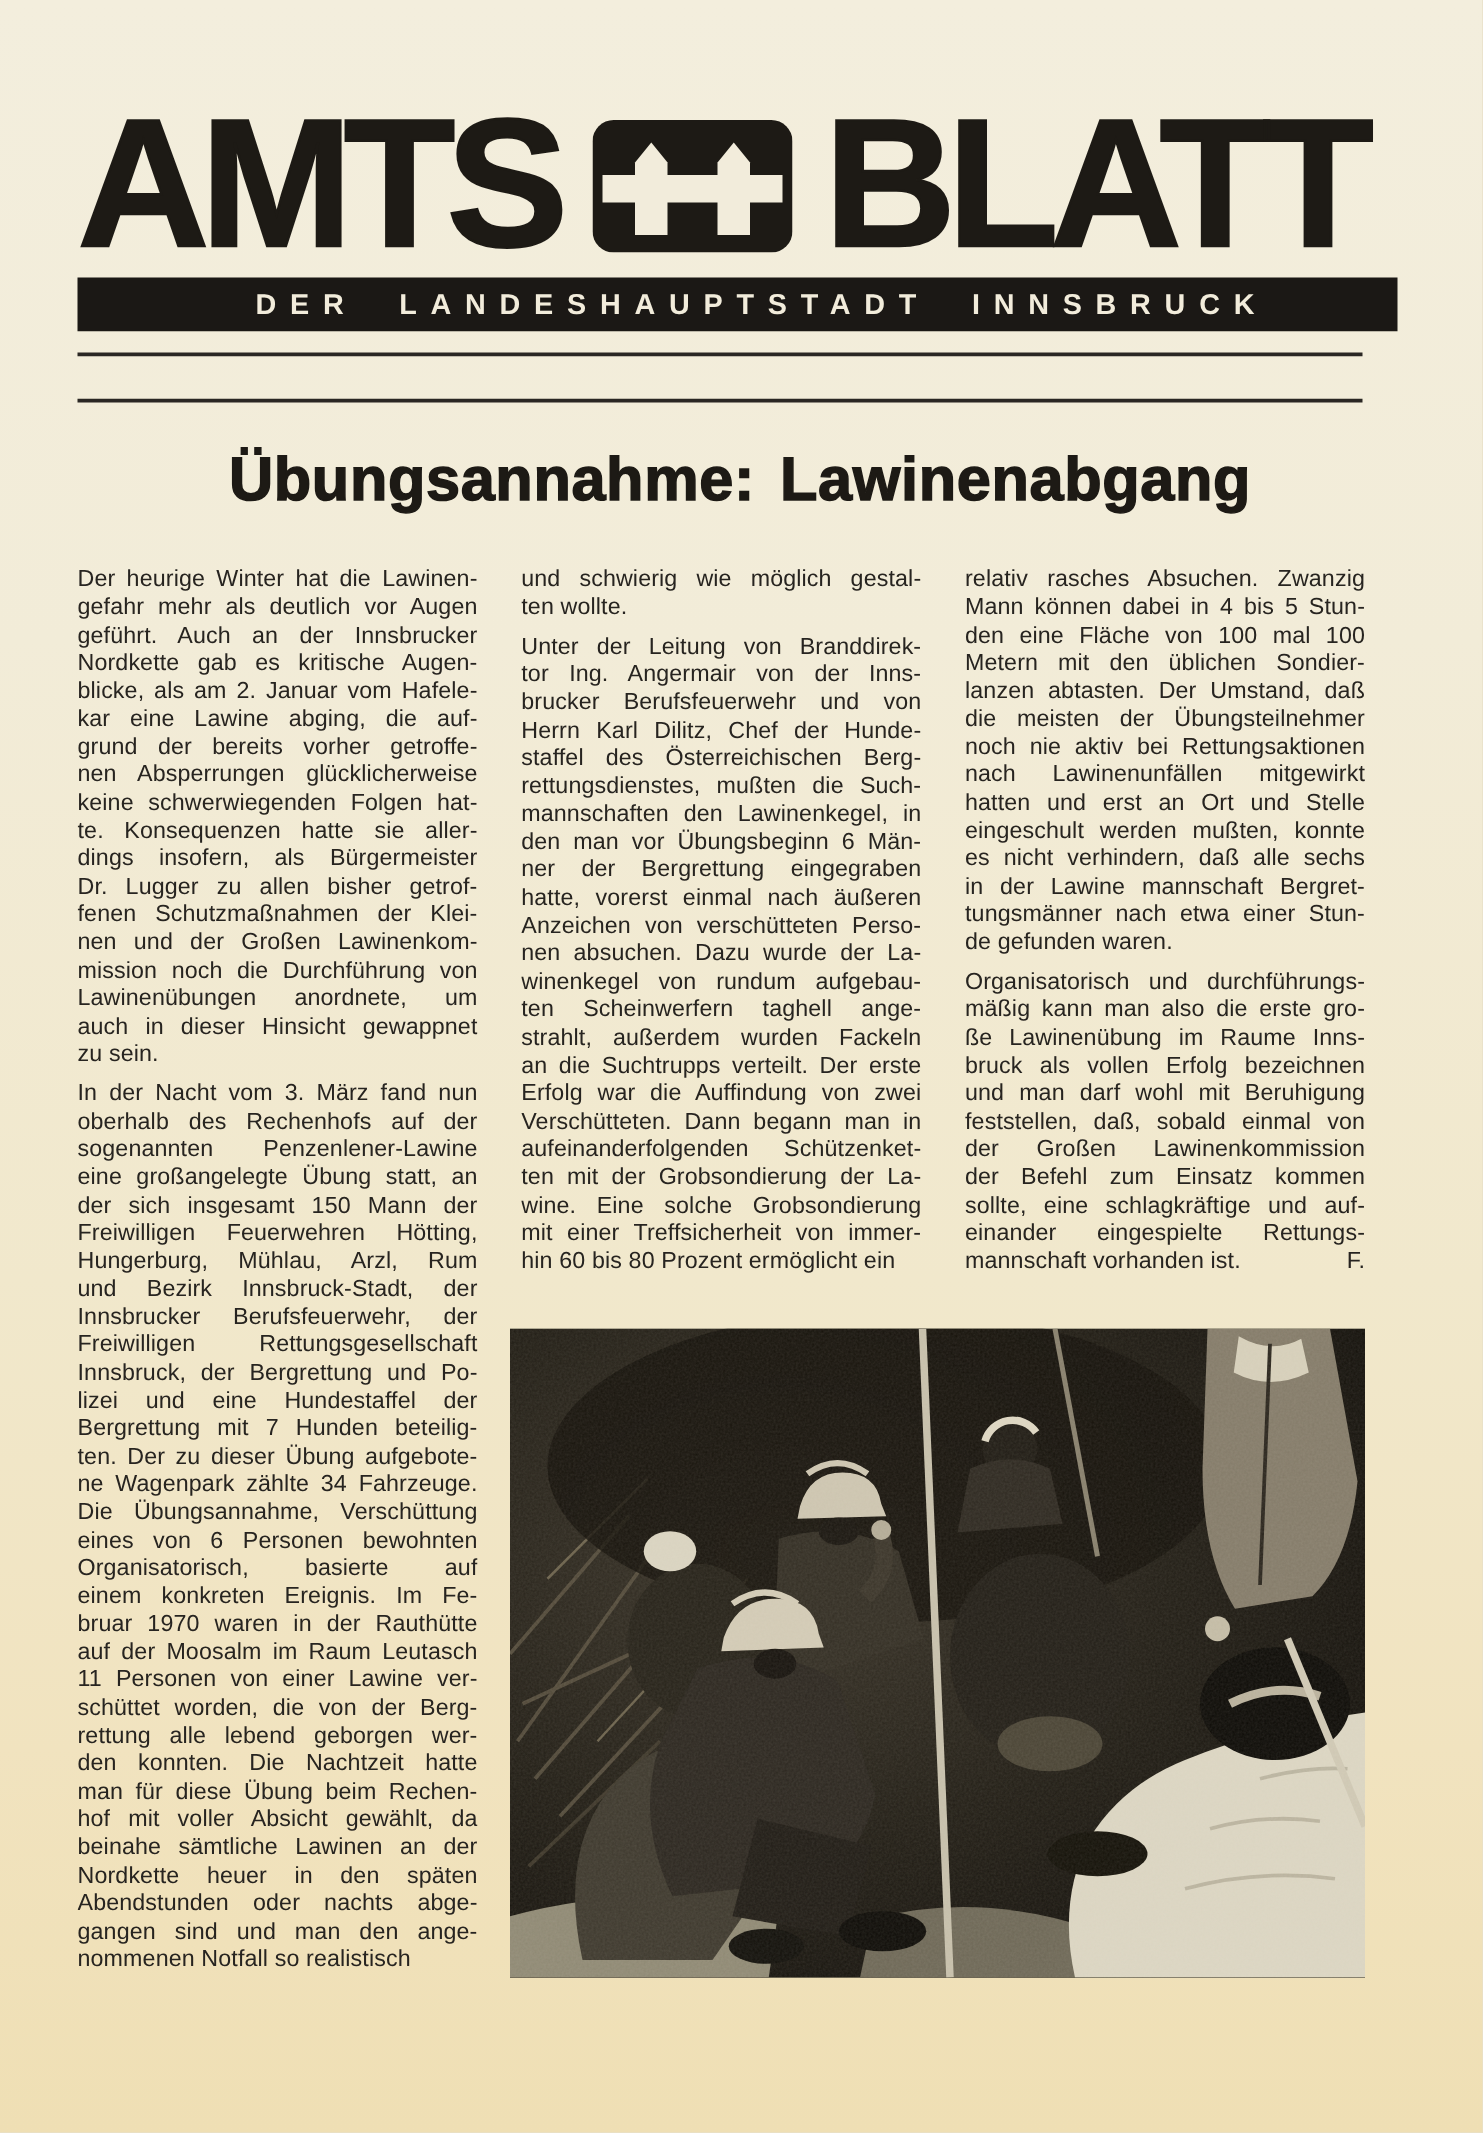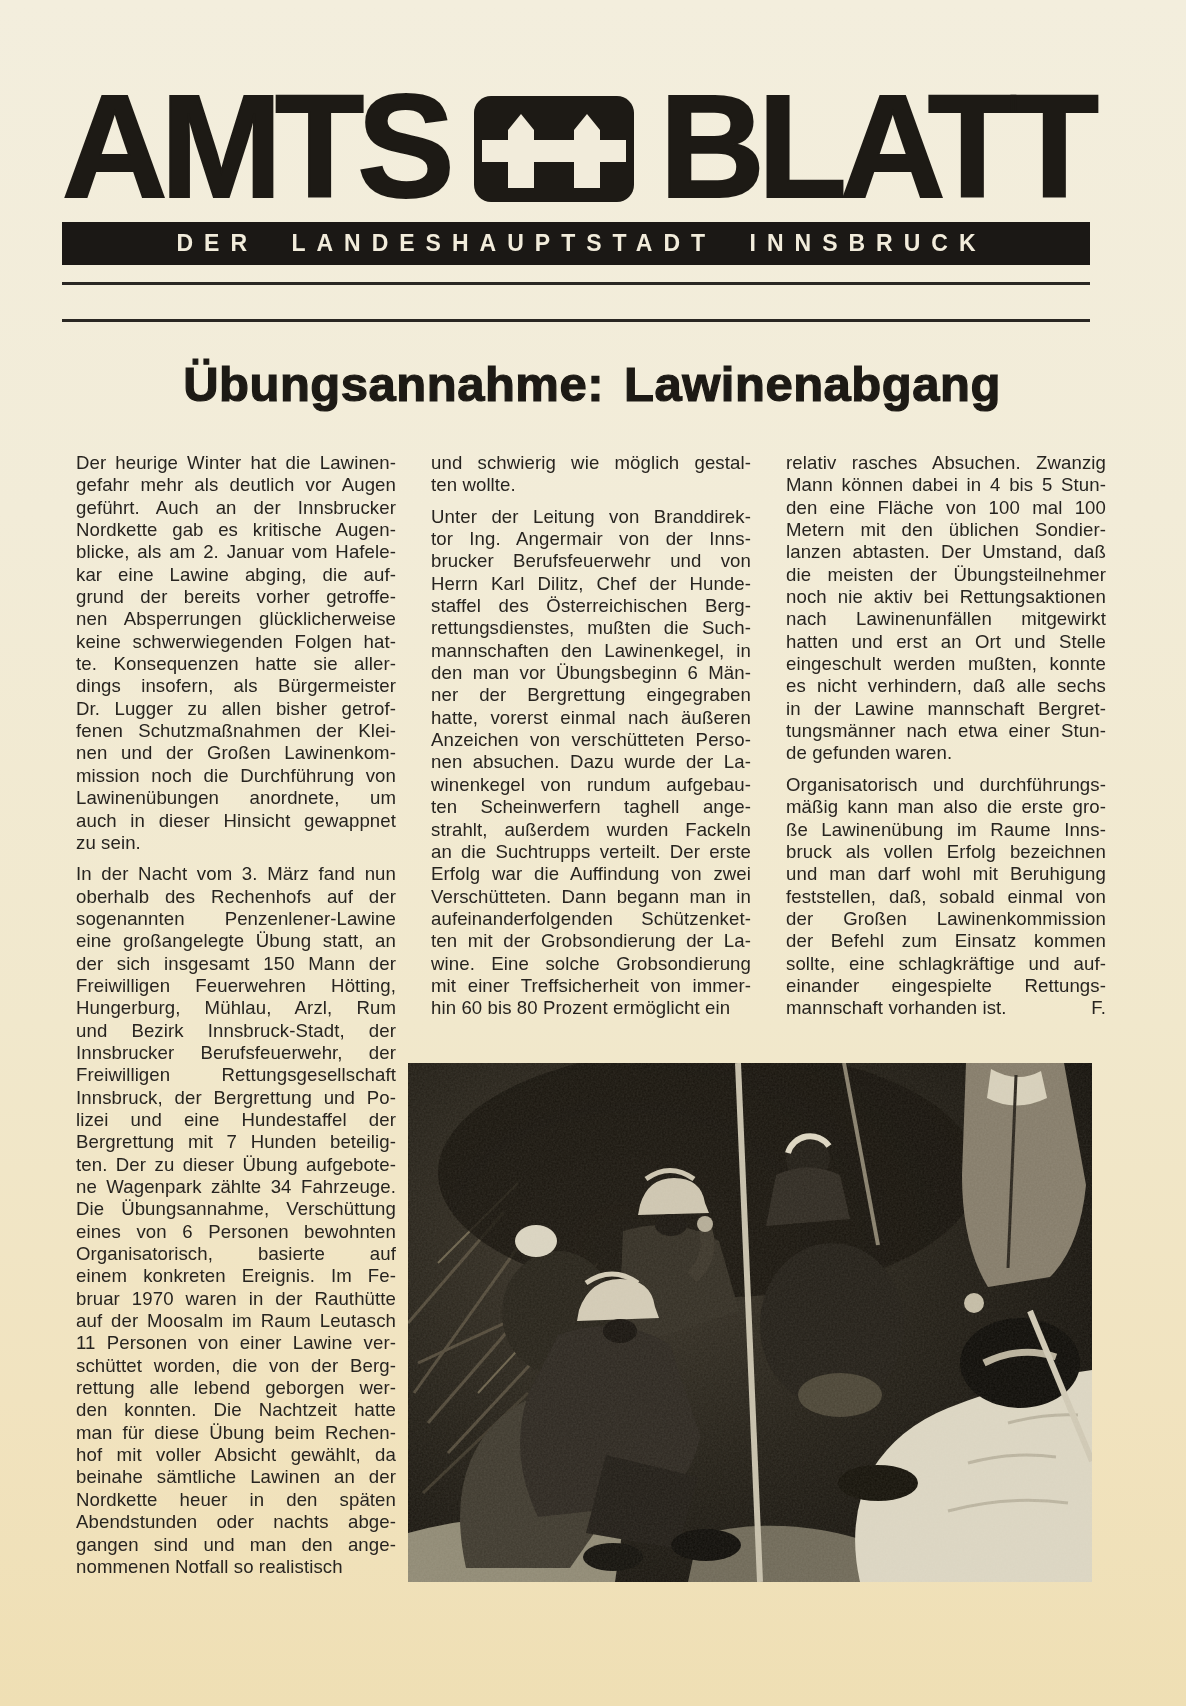--- a/index.html
+++ b/index.html
@@ -14,21 +14,21 @@
     position:absolute;top:76px;left:62px;width:1030px;height:128px;
     display:flex;align-items:flex-end;justify-content:space-between;
   }
   .mast-text{
     font-size:146px;line-height:0.78;font-weight:bold;letter-spacing:-7px;
     color:#1d1a15;-webkit-text-stroke:2px #1d1a15;white-space:nowrap;
   }
   .mast-logo{width:160px;height:106px;display:block;flex:0 0 auto;margin:0 2px 2px 2px;}
   .mast-bar{
     position:absolute;top:222px;left:62px;width:1028px;height:43px;
-    background:#1b1815;display:flex;align-items:center;justify-content:center;
+    background:#1b1815;display:flex;align-items:center;justify-content:center;padding-left:28px;
   }
   .mast-bar span{
     color:#f2ecdb;font-weight:bold;font-size:23px;letter-spacing:11px;word-spacing:16px;
     white-space:nowrap;padding-left:11px;
   }
   .rule{position:absolute;left:62px;width:1028px;height:3px;background:#2a2723;}
   .rule-top{top:282px;}
   .rule-bottom{top:319px;}
   .issue-line{
     position:absolute;top:289px;left:62px;width:1028px;height:26px;
@@ -37,21 +37,21 @@
   .issue-left{position:absolute;left:2px;top:0;}
   .issue-center{position:absolute;left:0;right:0;top:0;text-align:center;}
   .issue-right{position:absolute;right:0;top:0;}
   
   .headline{
     position:absolute;top:340px;left:62px;width:1028px;margin:16px;
     text-align:center;font-size:49px;font-weight:bold;color:#1d1a15;
     letter-spacing:0.5px;-webkit-text-stroke:1.2px #1d1a15;word-spacing:6px;
   }
   
-  .cols{position:absolute;top:452px;left:62px;width:1030px;display:flex;gap:35px;margin-left:14px;}
+  .cols{position:absolute;top:452px;left:62px;width:1030px;display:flex;gap:35px;}
   .col{width:320px;flex:0 0 320px;}
   .para{margin:0 0 9px 0;}
   .line{
     font-size:18.6px;height:22.35px;line-height:22.35px;overflow:hidden;
     text-align:justify;text-align-last:justify;color:#272420;letter-spacing:0.1px;
   }
   .line-final{text-align-last:left;}
   .line-split{display:flex;justify-content:space-between;text-align-last:left;}
   
   .photo{

